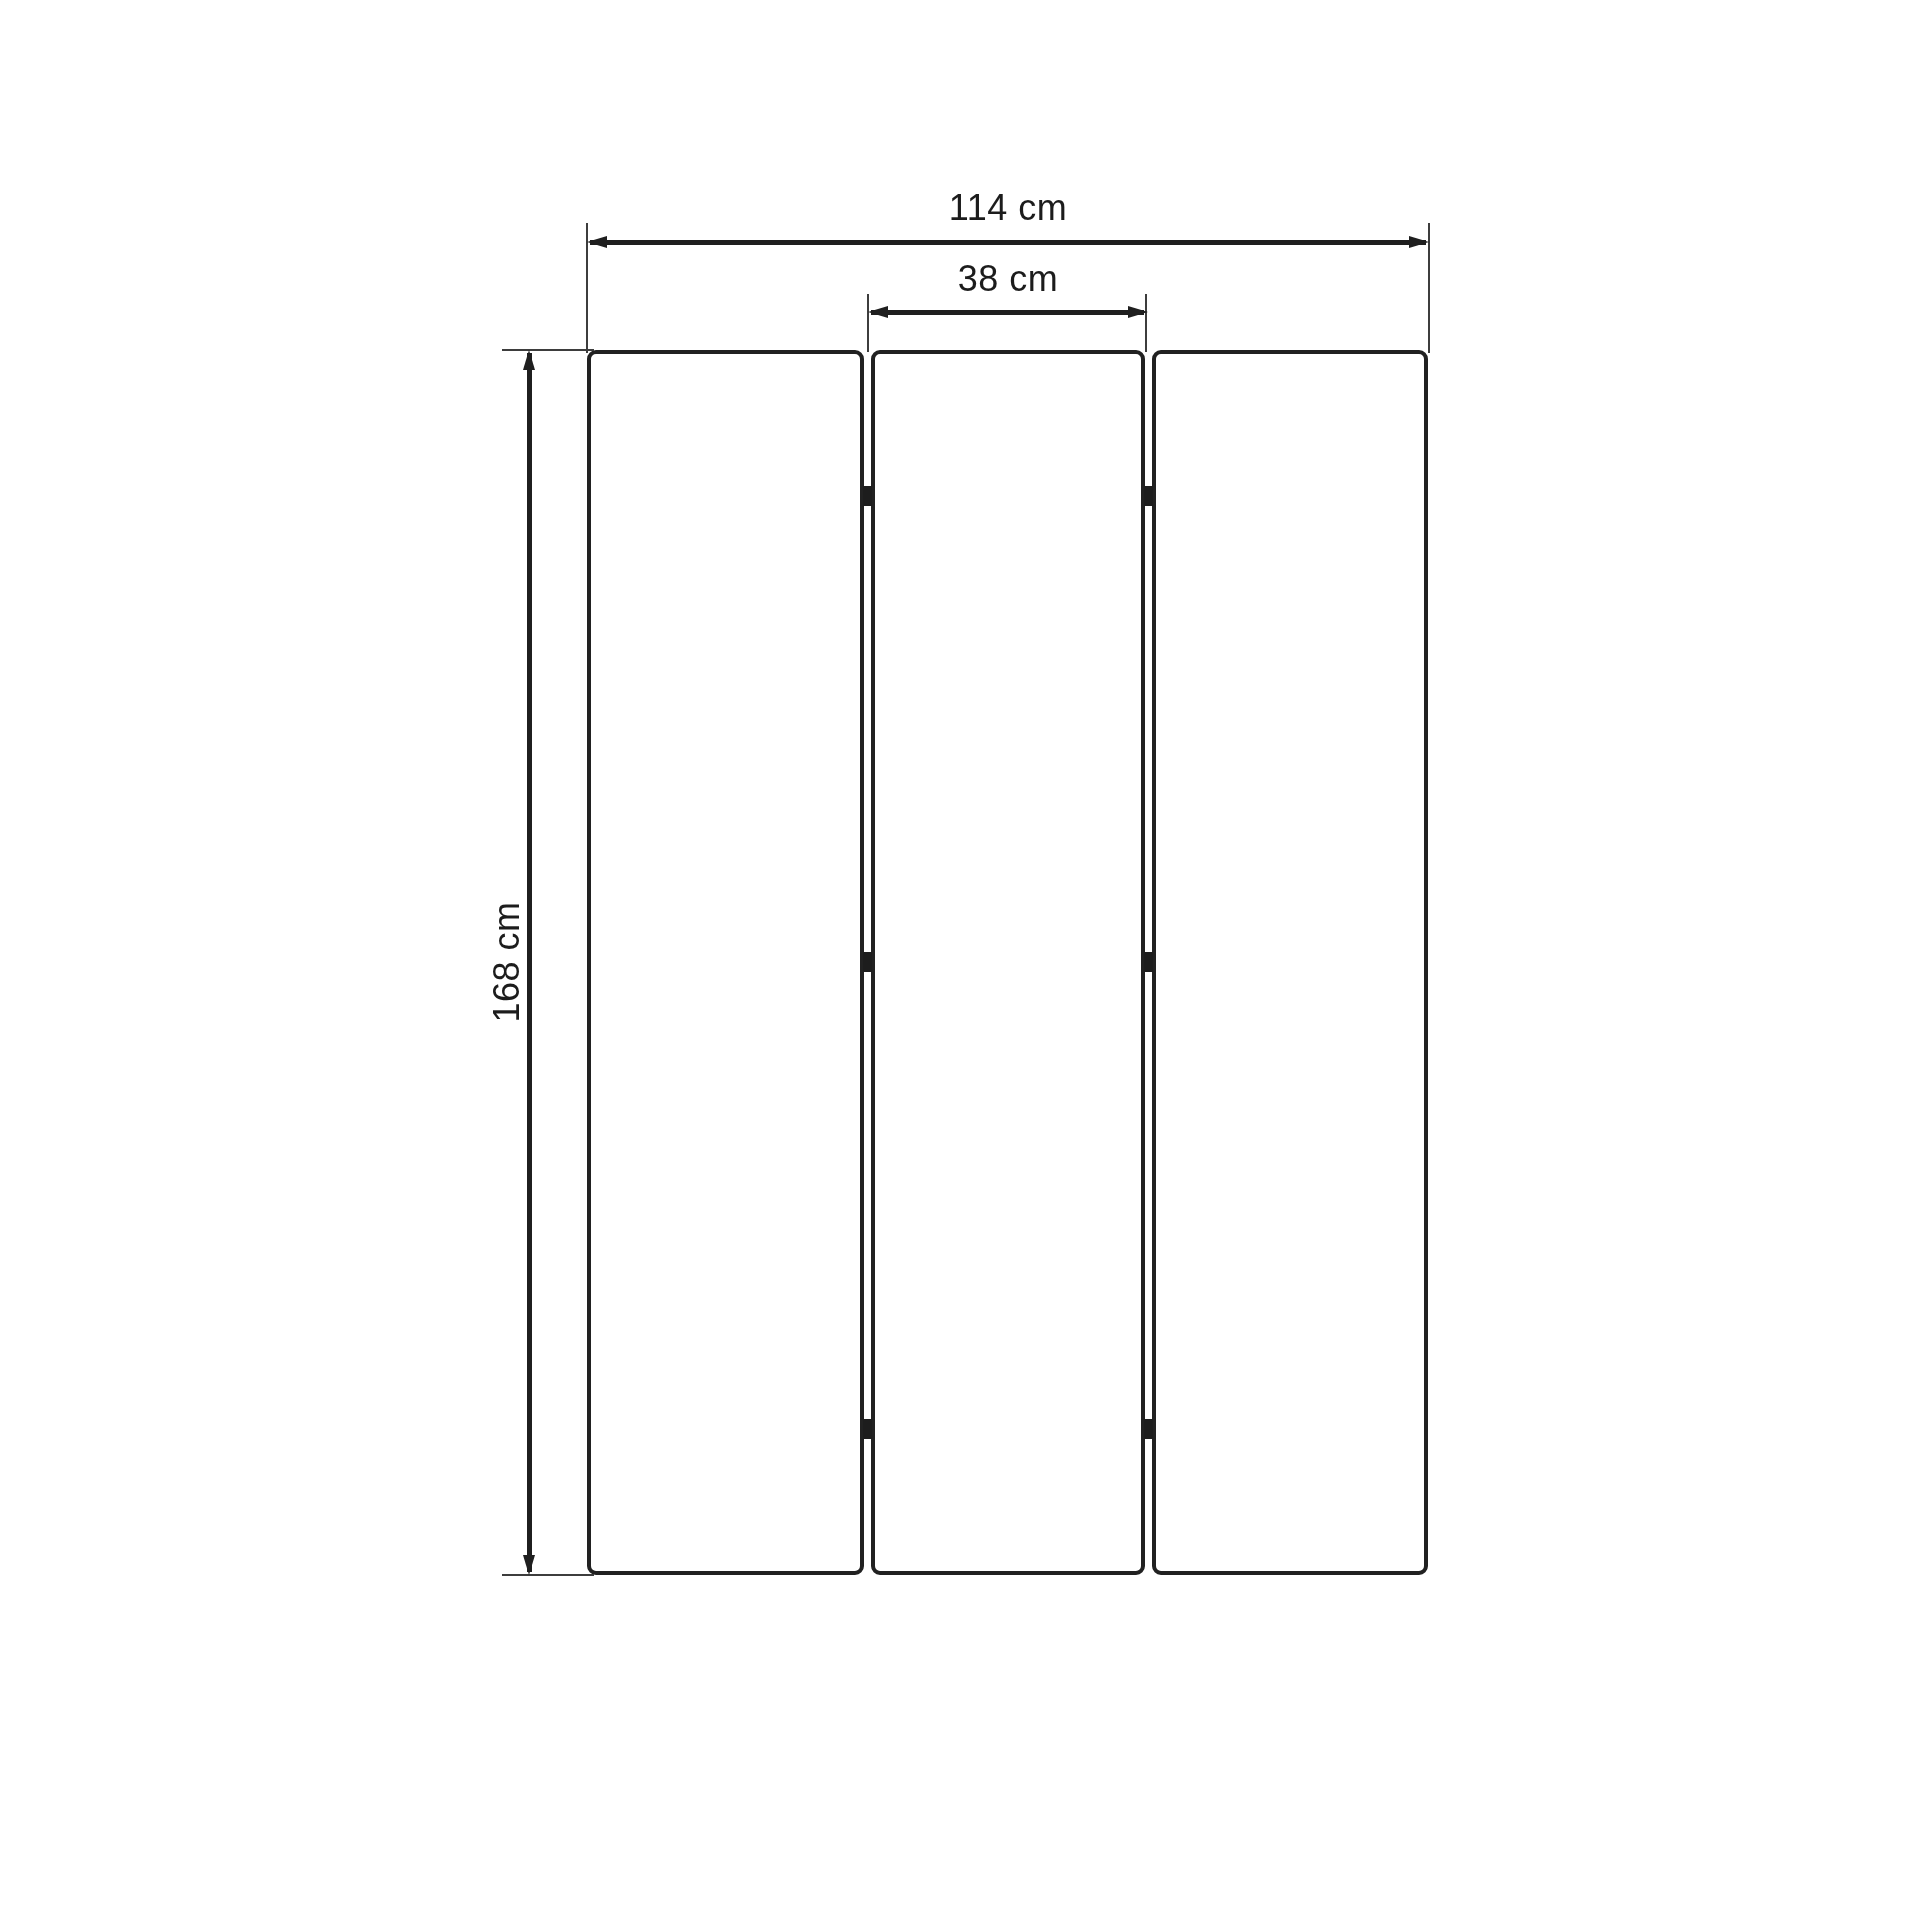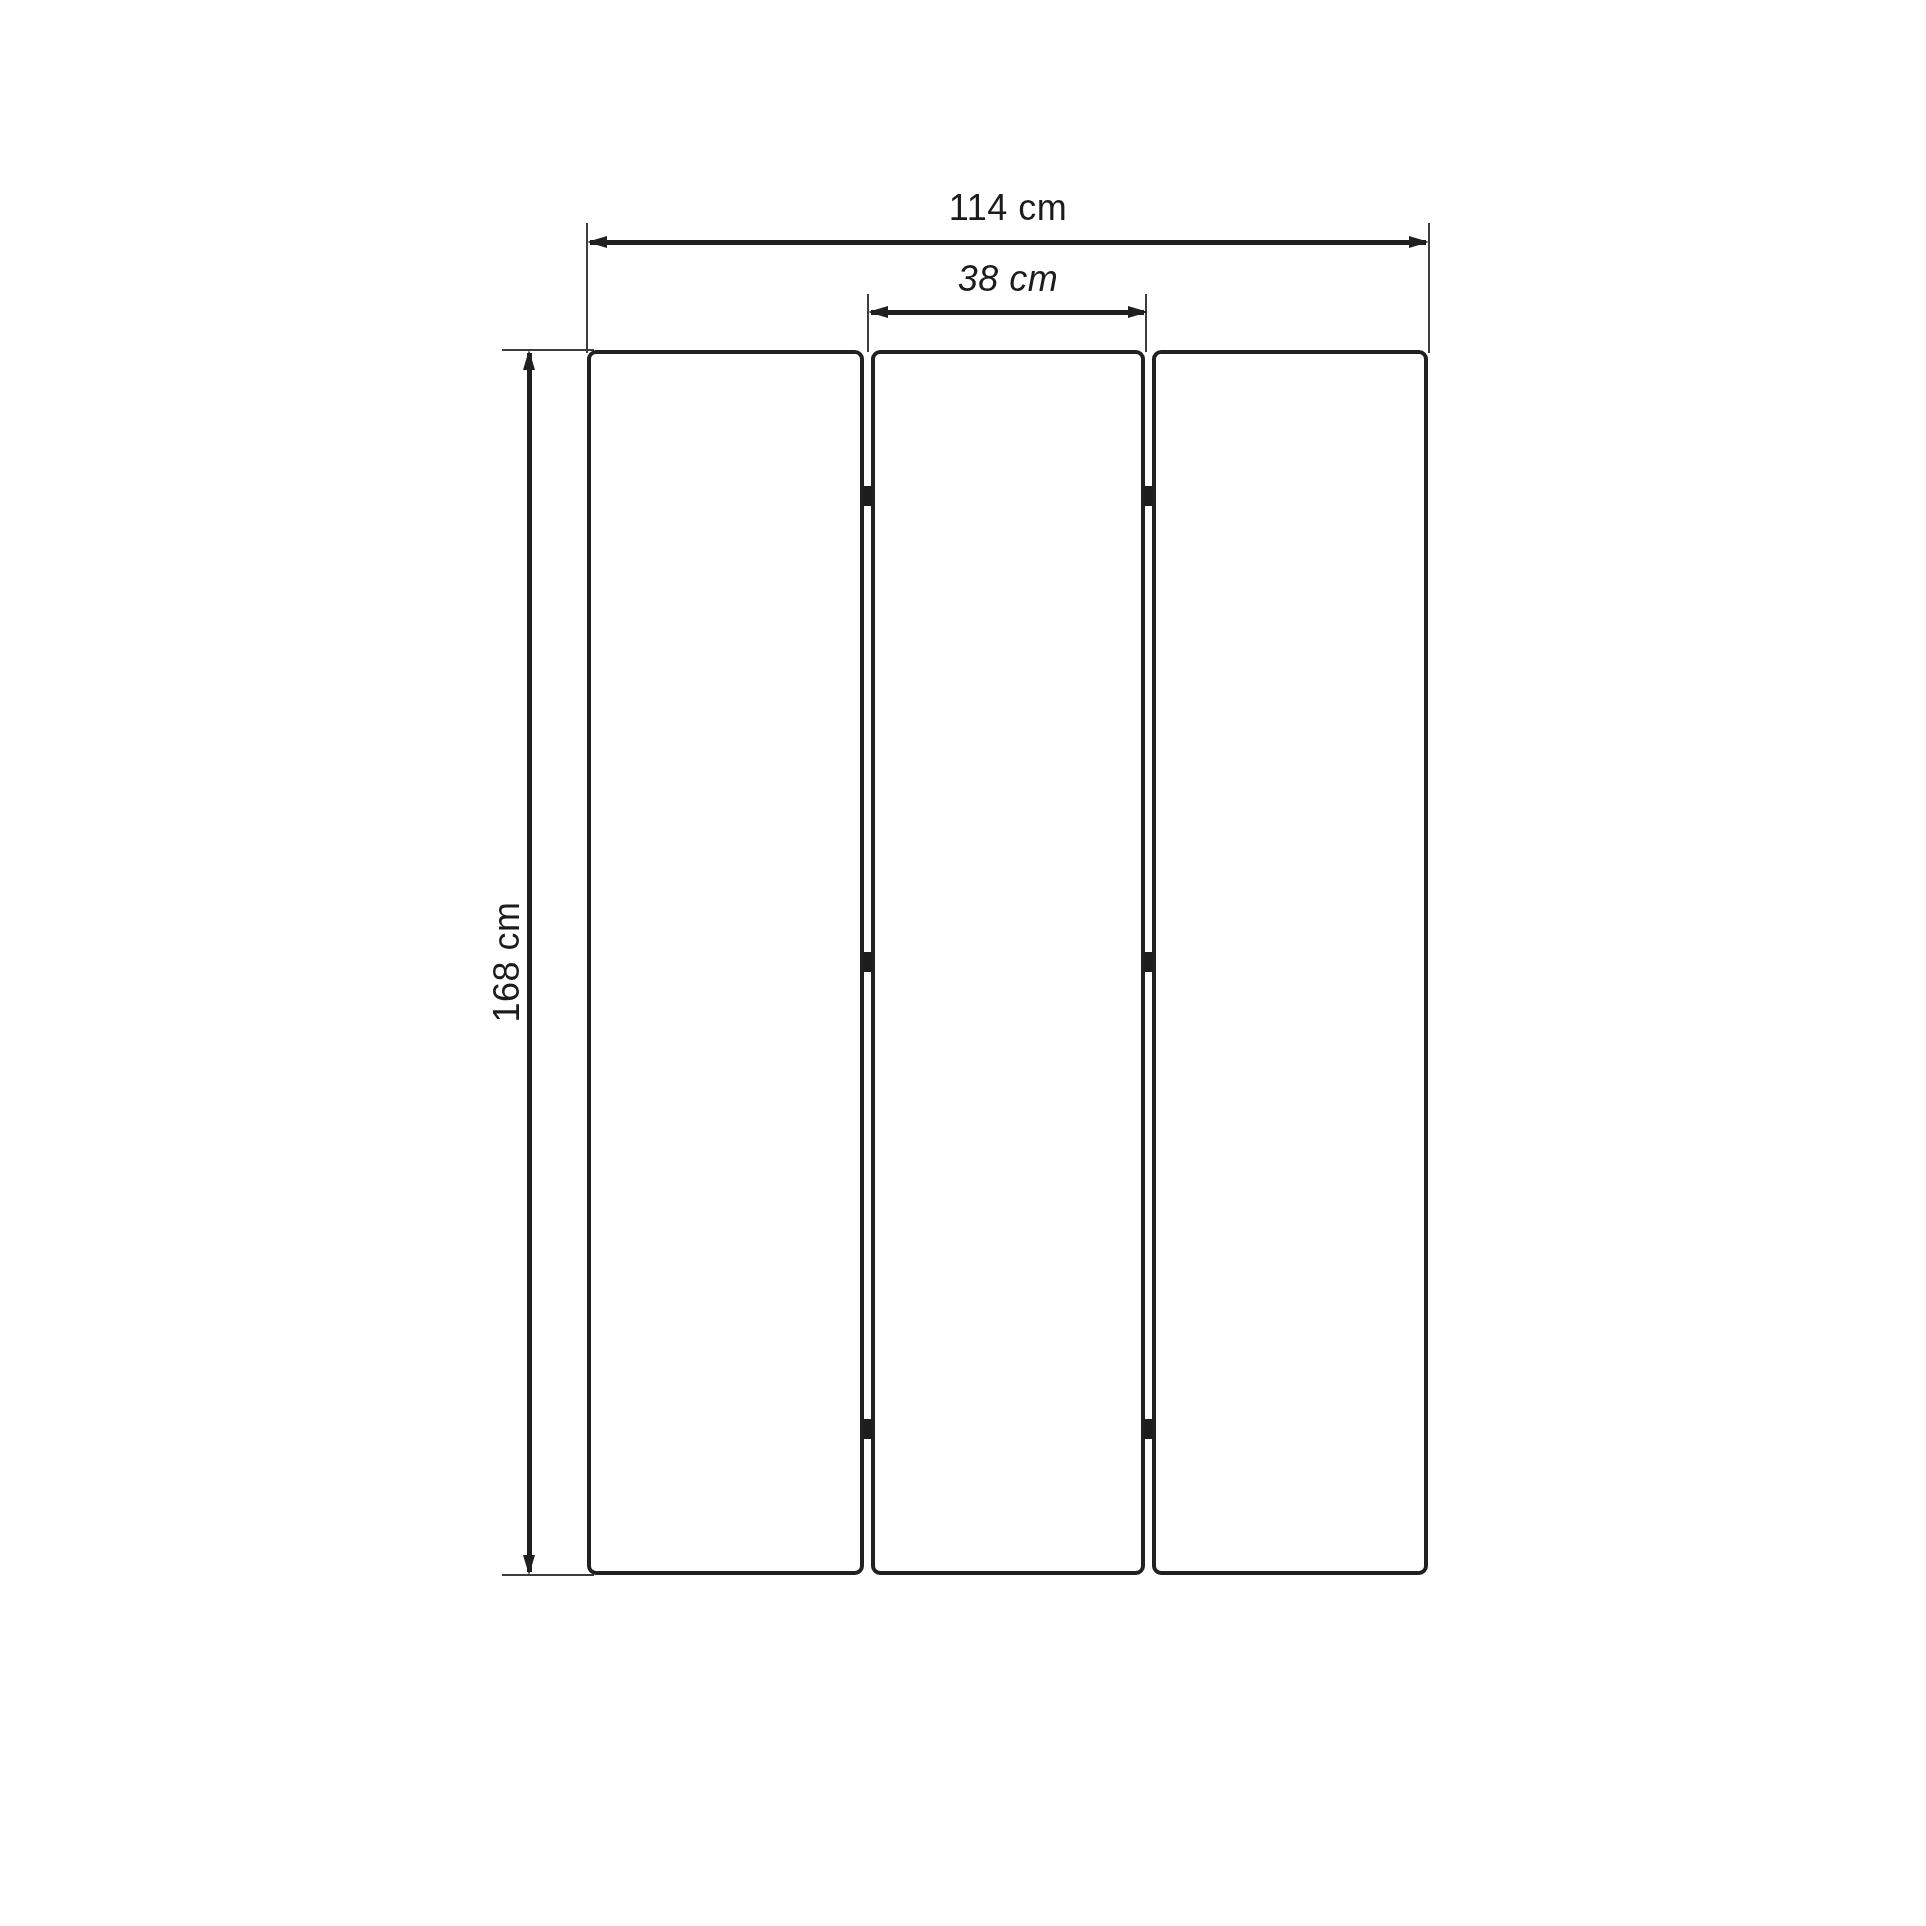--- a/index.html
+++ b/index.html
@@ -67,21 +67,21 @@
     position: absolute;
     width: 198px;
     font-size: 36px;
     line-height: 36px;
     text-align: center;
     color: #1c1c1c;
     letter-spacing: 0.5px;
     white-space: nowrap;
   }
   .label-114 { left: 909px; top: 190px; }
-  .label-38  { left: 909px; top: 261px; font-style: italic; }
+  .label-38  { left: 909px; top: 261px; }
   .label-168 {
     left: 408px; top: 944px;
     height: 36px;
     transform: rotate(-90deg);
     transform-origin: center center;
   }
 </style>
 </head>
 <body>
 

